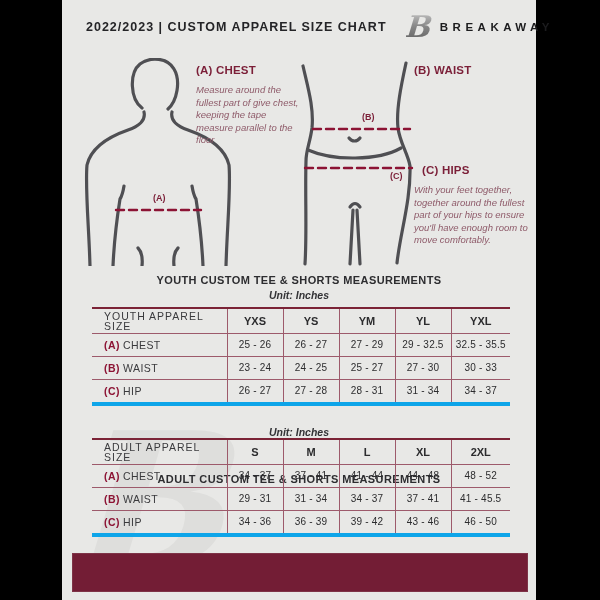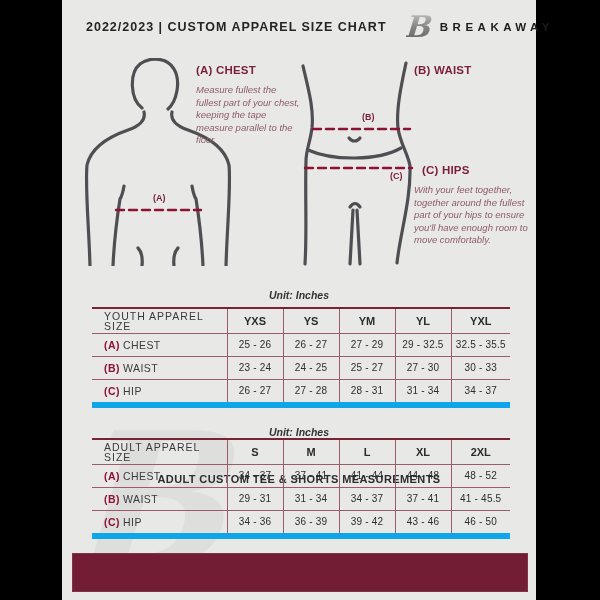--- a/index.html
+++ b/index.html
@@ -31,21 +31,21 @@
   .wm{position:absolute;left:22px;top:408px;font-family:"DejaVu Serif",serif;font-style:italic;
       font-weight:bold;font-size:185px;line-height:1;color:#dededc;z-index:0;transform:skewX(-6deg);
       pointer-events:none;}
 
   
   .sect{position:absolute;left:0;width:474px;z-index:1;}
   .sect-title{text-align:center;font-size:11px;font-weight:bold;color:#2d2d30;letter-spacing:.4px;}
   .sect-unit{position:absolute;left:0;width:474px;text-align:center;font-size:10.5px;
              font-style:italic;font-weight:bold;color:#333336;z-index:1;}
   .size-table{position:absolute;left:30px;width:418px;border-collapse:collapse;table-layout:fixed;
-              border-top:2px solid #7b2336;border-bottom:6px solid #0ea5e9;z-index:1;}
+              border-top:2px solid #7b2336;border-bottom:4px solid #0ea5e9;z-index:1;}
   .size-table th,.size-table td{padding:0;line-height:1;border:none;}
   .size-table th{height:24px;}
   .size-table td{height:22px;}
   .size-table th:not(:first-child),.size-table td:not(:first-child){border-left:1.5px solid #9d5a6b;}
   .size-table thead th{border-bottom:1.5px solid #9d5a6b;}
   .size-table tbody tr:not(:last-child) td{border-bottom:1.5px solid #9d5a6b;}
   .size-col-header{font-size:10.5px;font-weight:normal;letter-spacing:1px;color:#3a3a3d;
                    text-align:left;padding-left:12px !important;}
   .size-label{font-size:11px;font-weight:bold;color:#2c2c2e;text-align:center;}
   .row-label{text-align:left;padding-left:12px !important;font-size:10.5px;color:#3a3a3d;
@@ -91,29 +91,30 @@
       <path d="M 52 149 Q 57 142 62 149" stroke-width="2.4"></path>
       <path d="M 55 152 C 54 170 53 188 52 206"></path>
       <path d="M 59 152 C 60 170 61 188 62 206"></path>
       <path class="dash" d="M 15 71 L 112 71"></path>
       <path class="dash" d="M 7 110 L 114 110"></path>
     </svg>
     <span class="diag-label" style="left:300px;top:112px;">(B)</span>
     <span class="diag-label" style="left:328px;top:171px;">(C)</span>
 
     <div class="instr-h" style="left:134px;top:64px;">(A) CHEST</div>
-    <div class="instr-b" style="left:134px;top:84px;width:104px;">Measure fullest the fullest part of your chest, keeping the tape measure parallel to the floor</div>
+    <div class="instr-b" style="left:134px;top:84px;width:104px;">Measure around the fullest part of give chest, keeping the tape measure parallel to the floor</div>
 
     <div class="instr-h" style="left:352px;top:64px;">(B) WAIST</div>
 
     <div class="instr-h" style="left:360px;top:164px;">(C) HIPS</div>
     <div class="instr-b" style="left:352px;top:184px;width:118px;">With your feet together, together around the fullest part of your hips to ensure you'll have enough room to move comfortably.</div>
 
     <div class="wm">B</div>
 
+    <div class="sect sect-title" style="top:274px;">YOUTH CUSTOM TEE &amp; SHORTS MEASUREMENTS</div>
     <div class="sect-unit" style="top:289px;">Unit: Inches</div>
     <table class="size-table" style="top:307px;">
         <colgroup>
           <col style="width: 135px;">
           <col style="width: 56px;">
           <col style="width: 56px;">
           <col style="width: 56px;">
           <col style="width: 56px;">
           <col style="width: 59px;">
         </colgroup>

